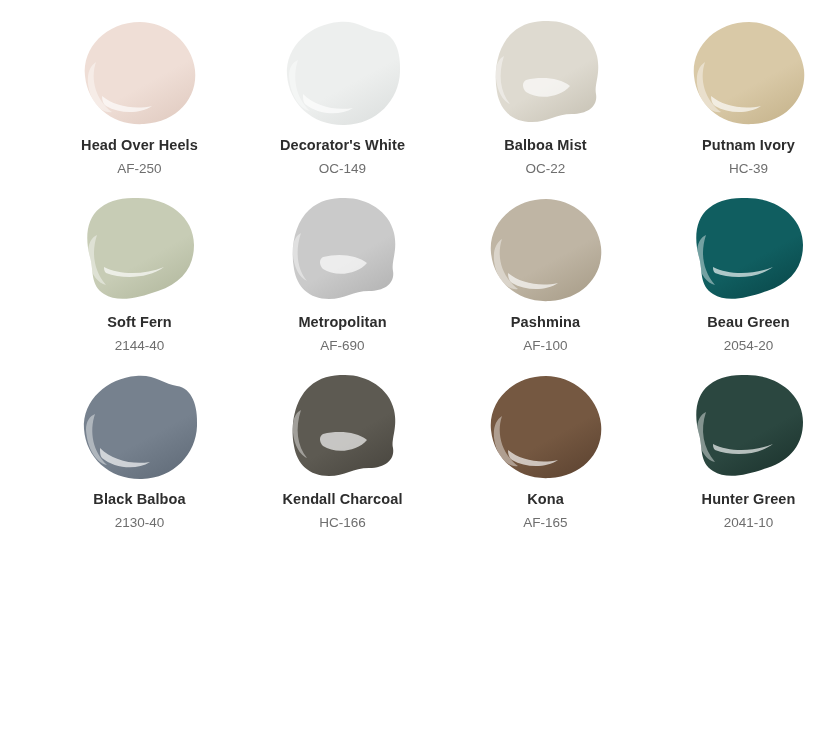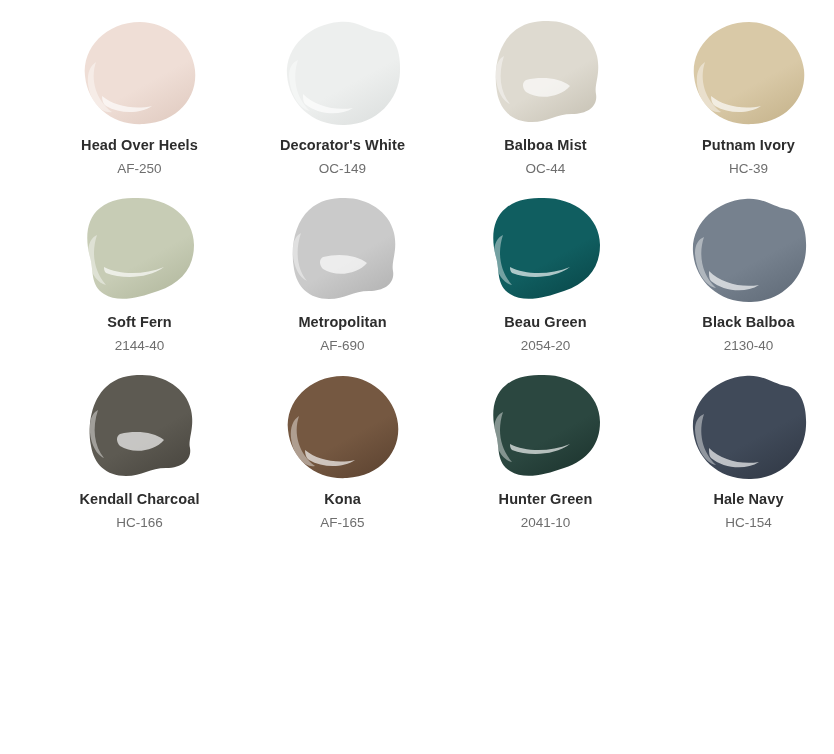--- a/index.html
+++ b/index.html
@@ -118,21 +118,21 @@
             </clipPath>
           </defs>
           <path d="M62,3 C84,3 106,16 111,38 C115,56 108,66 110,76 C112,88 102,96 86,96 C70,96 62,104 46,104 C26,104 14,92 11,74 C7,52 12,28 26,15 C37,5 48,3 62,3 Z" fill="url(#g3)"></path>
           <g clip-path="url(#c3)">
             <path d="M18,38 C12,56 14,74 24,86 C15,82 9,68 10,54 C10,45 14,40 18,38 Z" fill="#ffffff" opacity="0.42"></path>
             <path d="M40,62 C56,58 74,60 84,68 C74,80 52,82 40,74 C36,70 36,64 40,62 Z" fill="#ffffff" opacity="0.66"></path>
           </g>
         </svg>
       </div>
       <div class="swatch-name">Balboa Mist</div>
-      <div class="swatch-code">OC-44</div>
+      <div class="swatch-code">OC-22</div>
     </div>
     <div class="swatch-cell">
       <div class="blob-wrap">
         <svg class="blob-svg" viewBox="0 0 120 110">
           <defs>
             <linearGradient id="g4" x1="0.15" y1="0" x2="0.75" y2="1">
               <stop offset="0%" stop-color="#D9C9A7"></stop>
               <stop offset="62%" stop-color="#D9C9A7"></stop>
               <stop offset="100%" stop-color="#C8B68F"></stop>
             </linearGradient>
@@ -193,20 +193,43 @@
           </g>
         </svg>
       </div>
       <div class="swatch-name">Metropolitan</div>
       <div class="swatch-code">AF-690</div>
     </div>
     <div class="swatch-cell">
       <div class="blob-wrap">
         <svg class="blob-svg" viewBox="0 0 120 110">
           <defs>
+            <linearGradient id="g8" x1="0.15" y1="0" x2="0.75" y2="1">
+              <stop offset="0%" stop-color="#BFB5A4"></stop>
+              <stop offset="62%" stop-color="#BFB5A4"></stop>
+              <stop offset="100%" stop-color="#ABA08C"></stop>
+            </linearGradient>
+            <clipPath id="c8">
+              <path d="M60,4 C86,4 112,24 115,52 C118,80 97,104 64,106 C33,108 8,88 5,58 C2,30 26,4 60,4 Z"></path>
+            </clipPath>
+          </defs>
+          <path d="M60,4 C86,4 112,24 115,52 C118,80 97,104 64,106 C33,108 8,88 5,58 C2,30 26,4 60,4 Z" fill="url(#g8)"></path>
+          <g clip-path="url(#c8)">
+            <path d="M16,44 C10,62 16,82 32,94 C22,96 10,84 8,66 C7,55 10,48 16,44 Z" fill="#ffffff" opacity="0.42"></path>
+            <path d="M22,78 C34,88 54,92 72,88 C60,96 40,96 26,88 C23,86 22,82 22,78 Z" fill="#ffffff" opacity="0.66"></path>
+          </g>
+        </svg>
+      </div>
+      <div class="swatch-name">Pashmina</div>
+      <div class="swatch-code">AF-100</div>
+    </div>
+    <div class="swatch-cell">
+      <div class="blob-wrap">
+        <svg class="blob-svg" viewBox="0 0 120 110">
+          <defs>
             <linearGradient id="g9" x1="0.15" y1="0" x2="0.75" y2="1">
               <stop offset="0%" stop-color="#105E60"></stop>
               <stop offset="62%" stop-color="#105E60"></stop>
               <stop offset="100%" stop-color="#0A4A4C"></stop>
             </linearGradient>
             <clipPath id="c9">
               <path d="M58,3 C88,3 114,22 114,50 C114,72 102,88 78,96 C58,103 38,108 24,99 C10,90 14,76 10,62 C5,44 6,24 20,13 C31,4 43,3 58,3 Z"></path>
             </clipPath>
           </defs>
           <path d="M58,3 C88,3 114,22 114,50 C114,72 102,88 78,96 C58,103 38,108 24,99 C10,90 14,76 10,62 C5,44 6,24 20,13 C31,4 43,3 58,3 Z" fill="url(#g9)"></path>
@@ -304,36 +327,13 @@
           <path d="M58,3 C88,3 114,22 114,50 C114,72 102,88 78,96 C58,103 38,108 24,99 C10,90 14,76 10,62 C5,44 6,24 20,13 C31,4 43,3 58,3 Z" fill="url(#g13)"></path>
           <g clip-path="url(#c13)">
             <path d="M17,40 C11,58 14,76 26,90 C16,88 8,74 8,58 C8,48 12,42 17,40 Z" fill="#ffffff" opacity="0.42"></path>
             <path d="M24,72 C40,80 64,80 84,72 C68,84 42,84 26,78 C24,76 24,74 24,72 Z" fill="#ffffff" opacity="0.66"></path>
           </g>
         </svg>
       </div>
       <div class="swatch-name">Hunter Green</div>
       <div class="swatch-code">2041-10</div>
     </div>
-    <div class="swatch-cell">
-      <div class="blob-wrap">
-        <svg class="blob-svg" viewBox="0 0 120 110">
-          <defs>
-            <linearGradient id="g14" x1="0.15" y1="0" x2="0.75" y2="1">
-              <stop offset="0%" stop-color="#404A59"></stop>
-              <stop offset="62%" stop-color="#404A59"></stop>
-              <stop offset="100%" stop-color="#333B48"></stop>
-            </linearGradient>
-            <clipPath id="c14">
-              <path d="M56,4 C74,2 84,12 97,14 C112,16 118,34 117,54 C116,82 94,106 62,107 C30,108 6,86 4,57 C2,28 28,6 56,4 Z"></path>
-            </clipPath>
-          </defs>
-          <path d="M56,4 C74,2 84,12 97,14 C112,16 118,34 117,54 C116,82 94,106 62,107 C30,108 6,86 4,57 C2,28 28,6 56,4 Z" fill="url(#g14)"></path>
-          <g clip-path="url(#c14)">
-            <path d="M15,42 C9,60 13,80 27,93 C16,91 7,76 6,58 C6,49 10,44 15,42 Z" fill="#ffffff" opacity="0.42"></path>
-            <path d="M20,76 C32,88 52,93 70,90 C56,99 34,96 22,86 C20,84 20,80 20,76 Z" fill="#ffffff" opacity="0.66"></path>
-          </g>
-        </svg>
-      </div>
-      <div class="swatch-name">Hale Navy</div>
-      <div class="swatch-code">HC-154</div>
-    </div>
   </div>
 
 </body></html>

